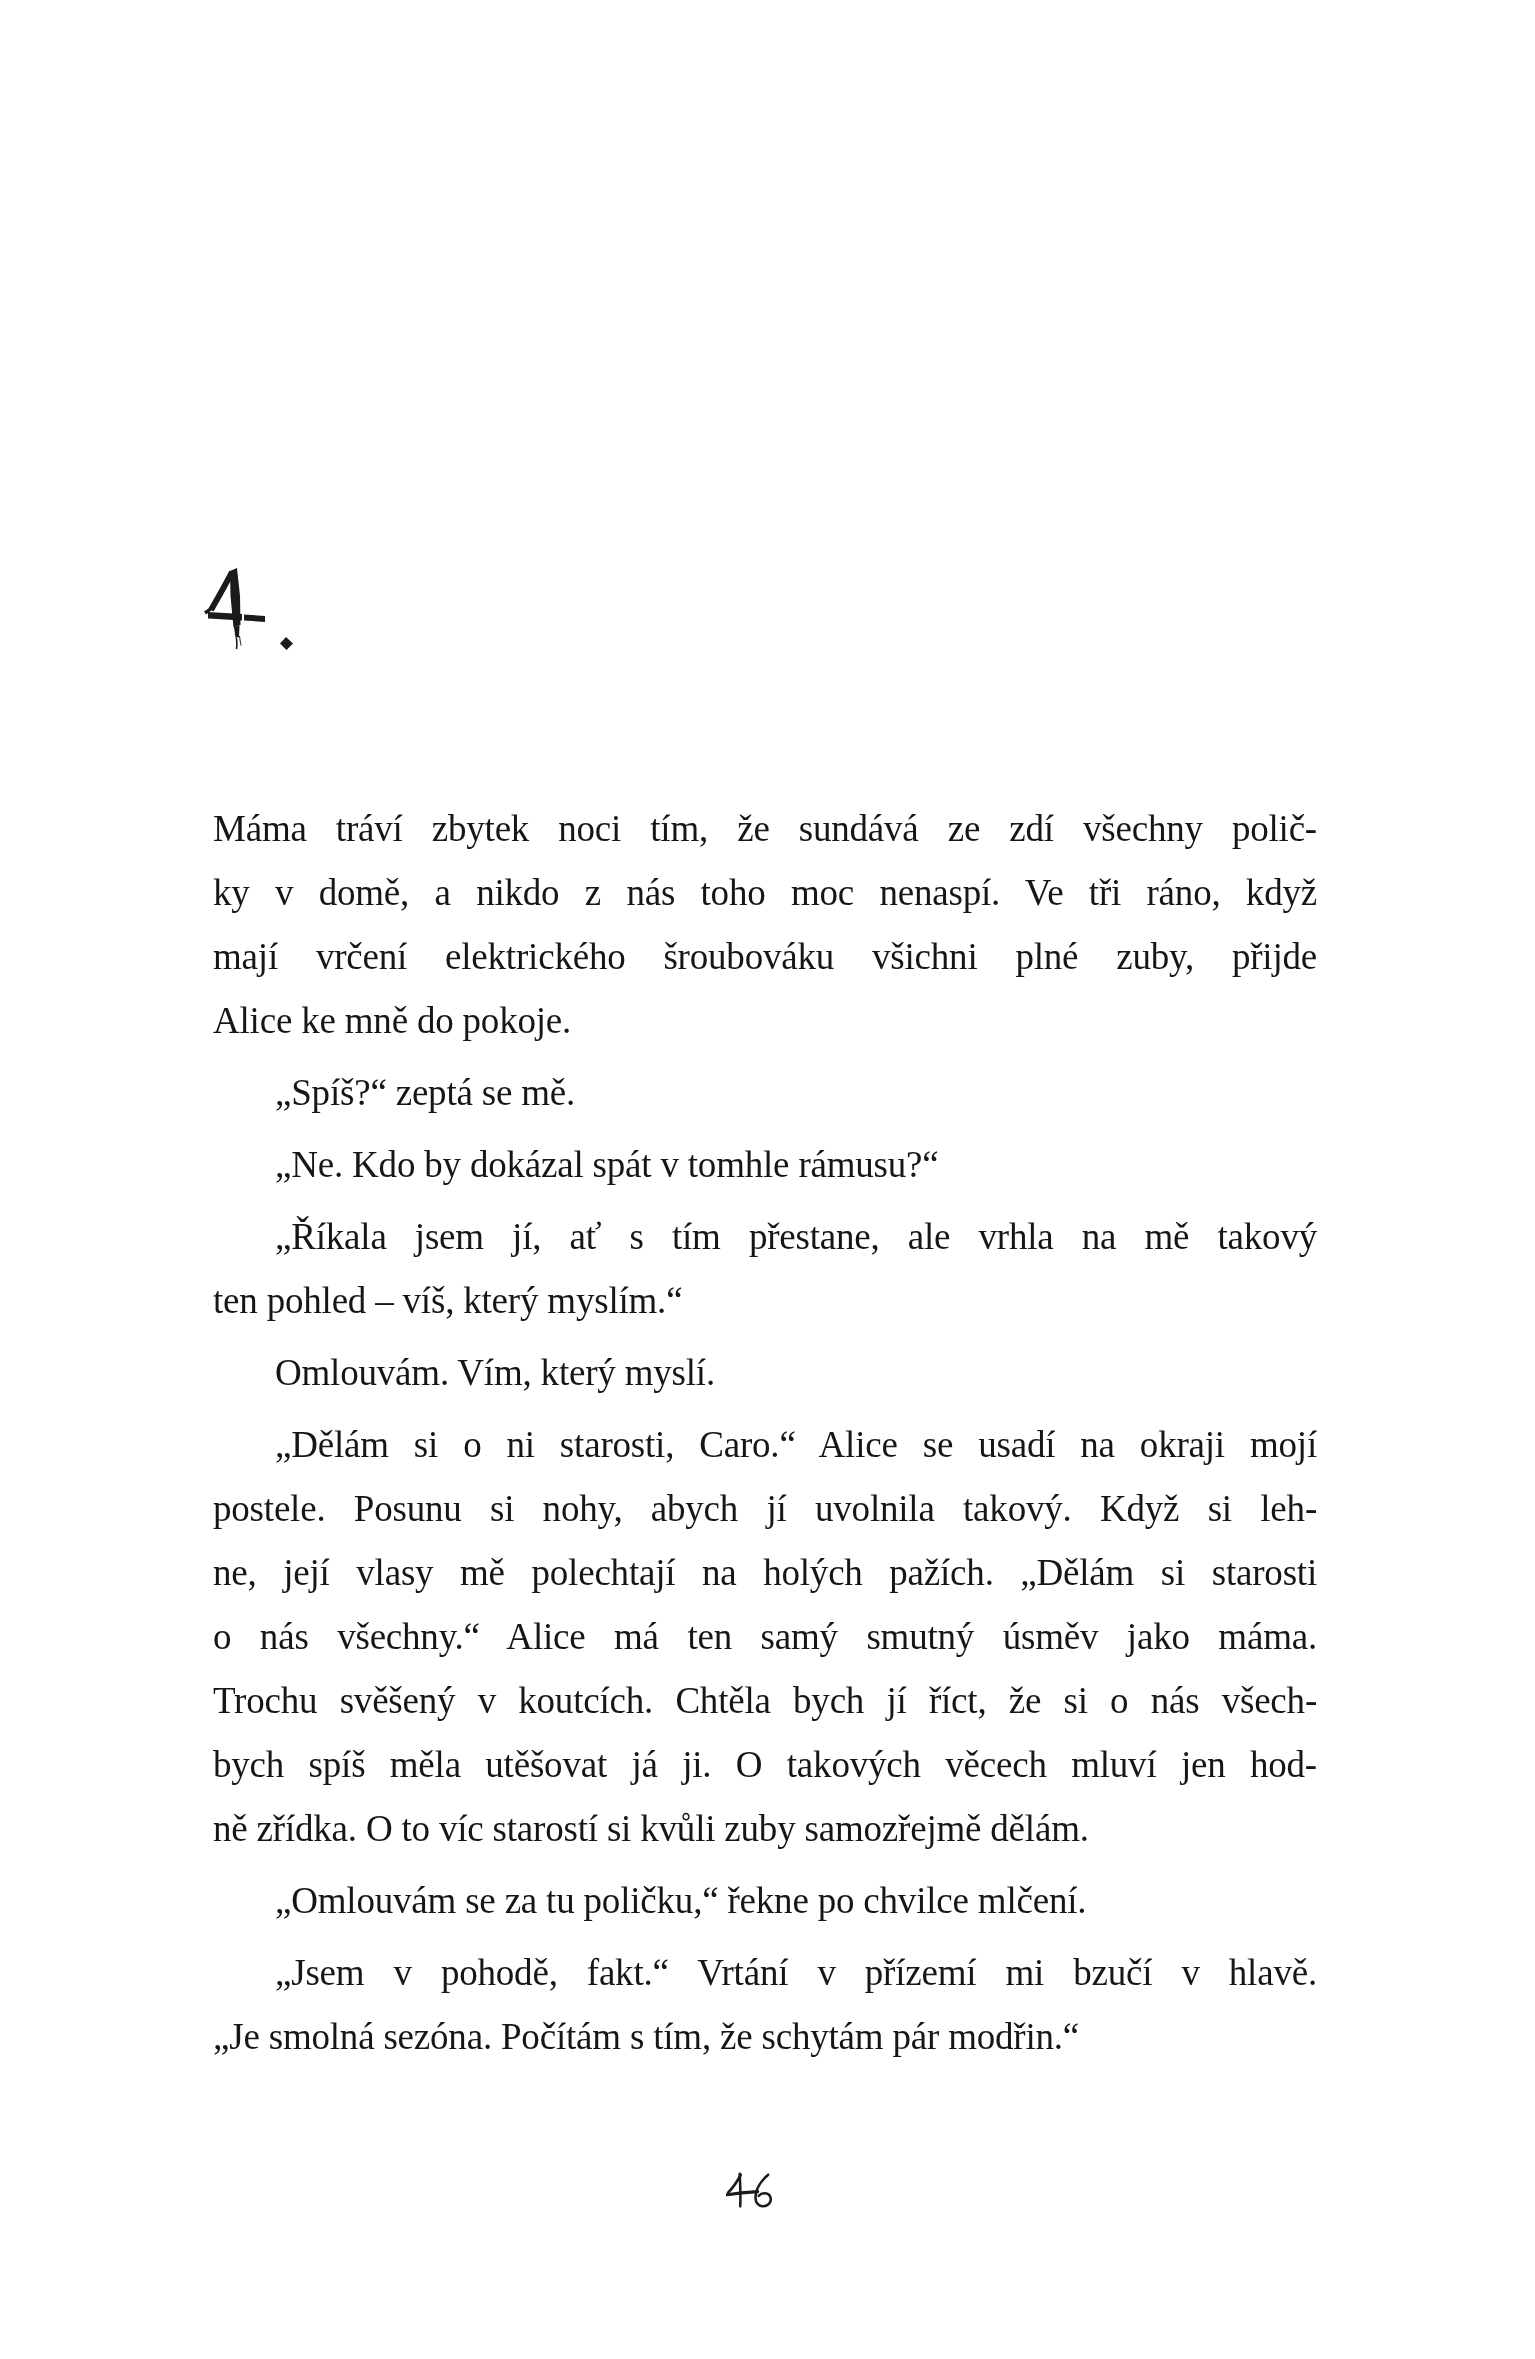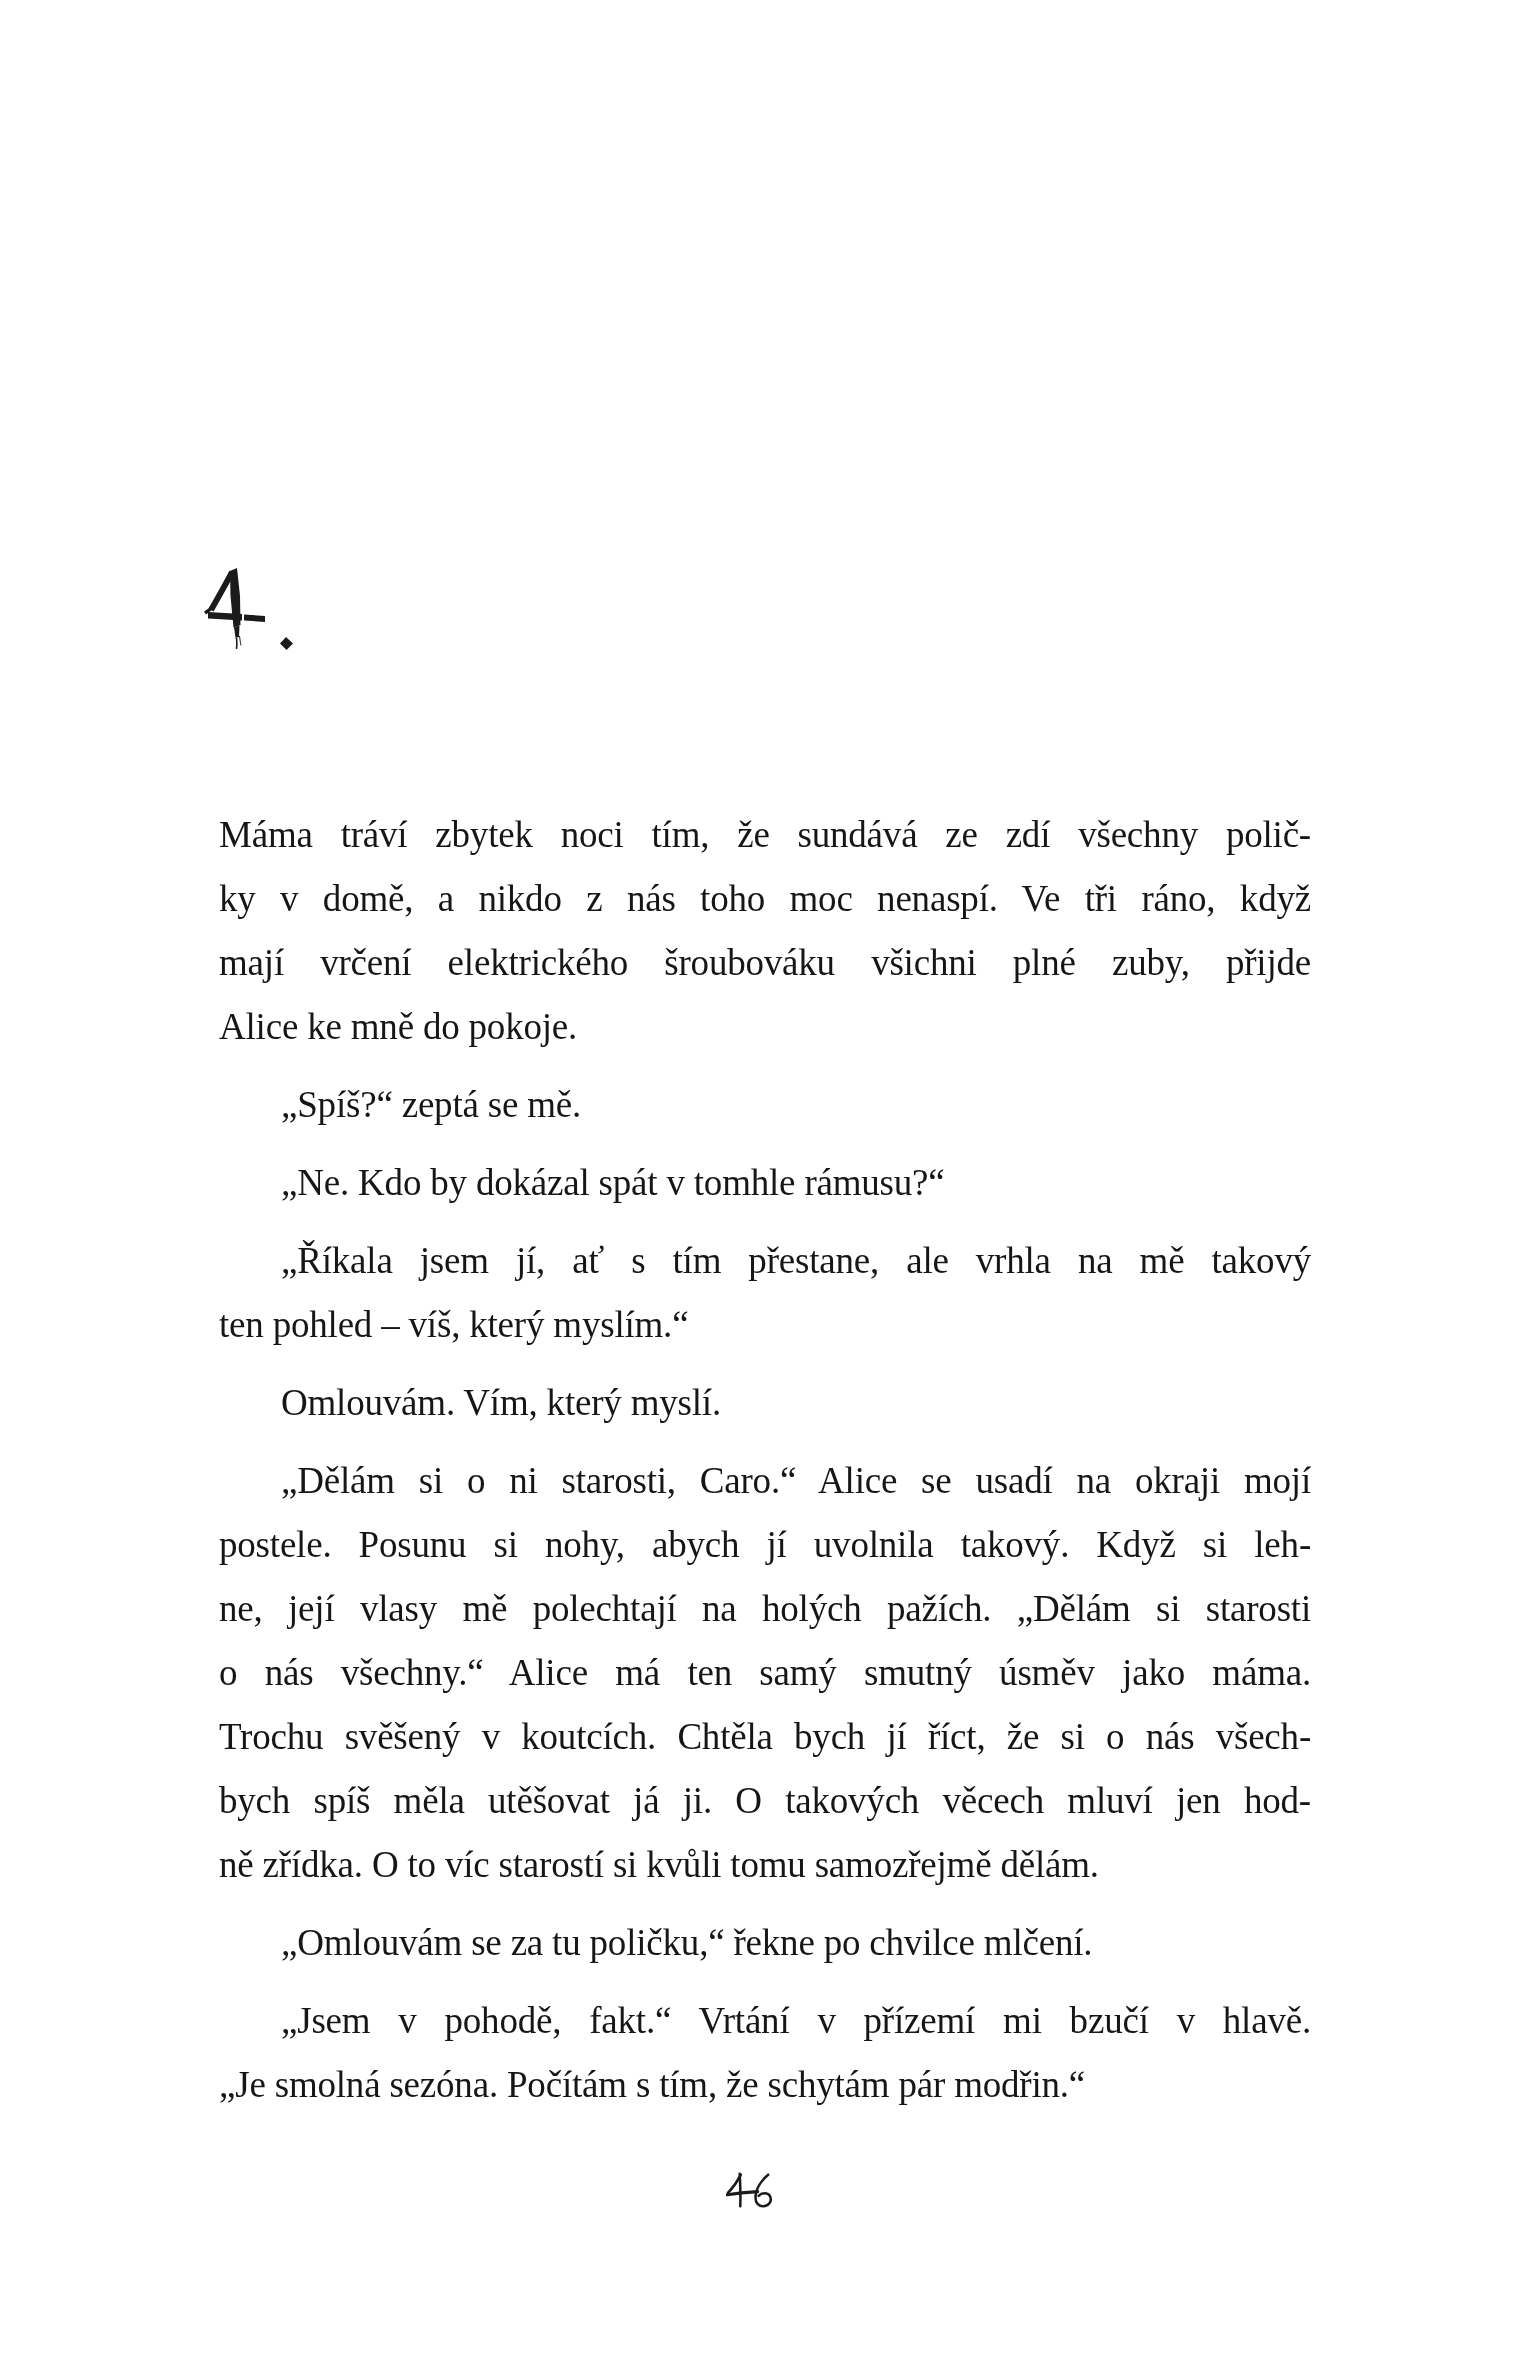--- a/index.html
+++ b/index.html
@@ -28,21 +28,21 @@
   .chapter svg { display: block; width: 100%; height: 100%; }
   .text-block {
     position: absolute;
     left: 205px;
     top: 789px;
     width: 1120px;
     color: #161616;
     font-size: 37px;
     letter-spacing: -0.2px;
   }
-  .para { margin: 14px; }
+  .para { margin: 8px; }
   .line {
     height: 64px;
     line-height: 64px;
     white-space: nowrap;
     text-align: left;
   }
   .line.just {
     white-space: normal;
     text-align: justify;
     text-align-last: justify;
@@ -109,21 +109,21 @@
       <div class="para">
         <div class="line first">Omlouvám. Vím, který myslí.</div>
       </div>
       <div class="para">
         <div class="line just first">„Dělám si o ni starosti, Caro.“ Alice se usadí na okraji mojí</div>
         <div class="line just">postele. Posunu si nohy, abych jí uvolnila takový. Když si leh-</div>
         <div class="line just">ne, její vlasy mě polechtají na holých pažích. „Dělám si starosti</div>
         <div class="line just">o nás všechny.“ Alice má ten samý smutný úsměv jako máma.</div>
         <div class="line just">Trochu svěšený v koutcích. Chtěla bych jí říct, že si o nás všech-</div>
         <div class="line just">bych spíš měla utěšovat já ji. O takových věcech mluví jen hod-</div>
-        <div class="line">ně zřídka. O to víc starostí si kvůli tomu samozřejmě dělám.</div>
+        <div class="line">ně zřídka. O to víc starostí si kvůli zuby samozřejmě dělám.</div>
       </div>
       <div class="para">
         <div class="line first">„Omlouvám se za tu poličku,“ řekne po chvilce mlčení.</div>
       </div>
       <div class="para">
         <div class="line just first">„Jsem v pohodě, fakt.“ Vrtání v přízemí mi bzučí v hlavě.</div>
         <div class="line">„Je smolná sezóna. Počítám s tím, že schytám pár modřin.“</div>
       </div>
     </div>
 

